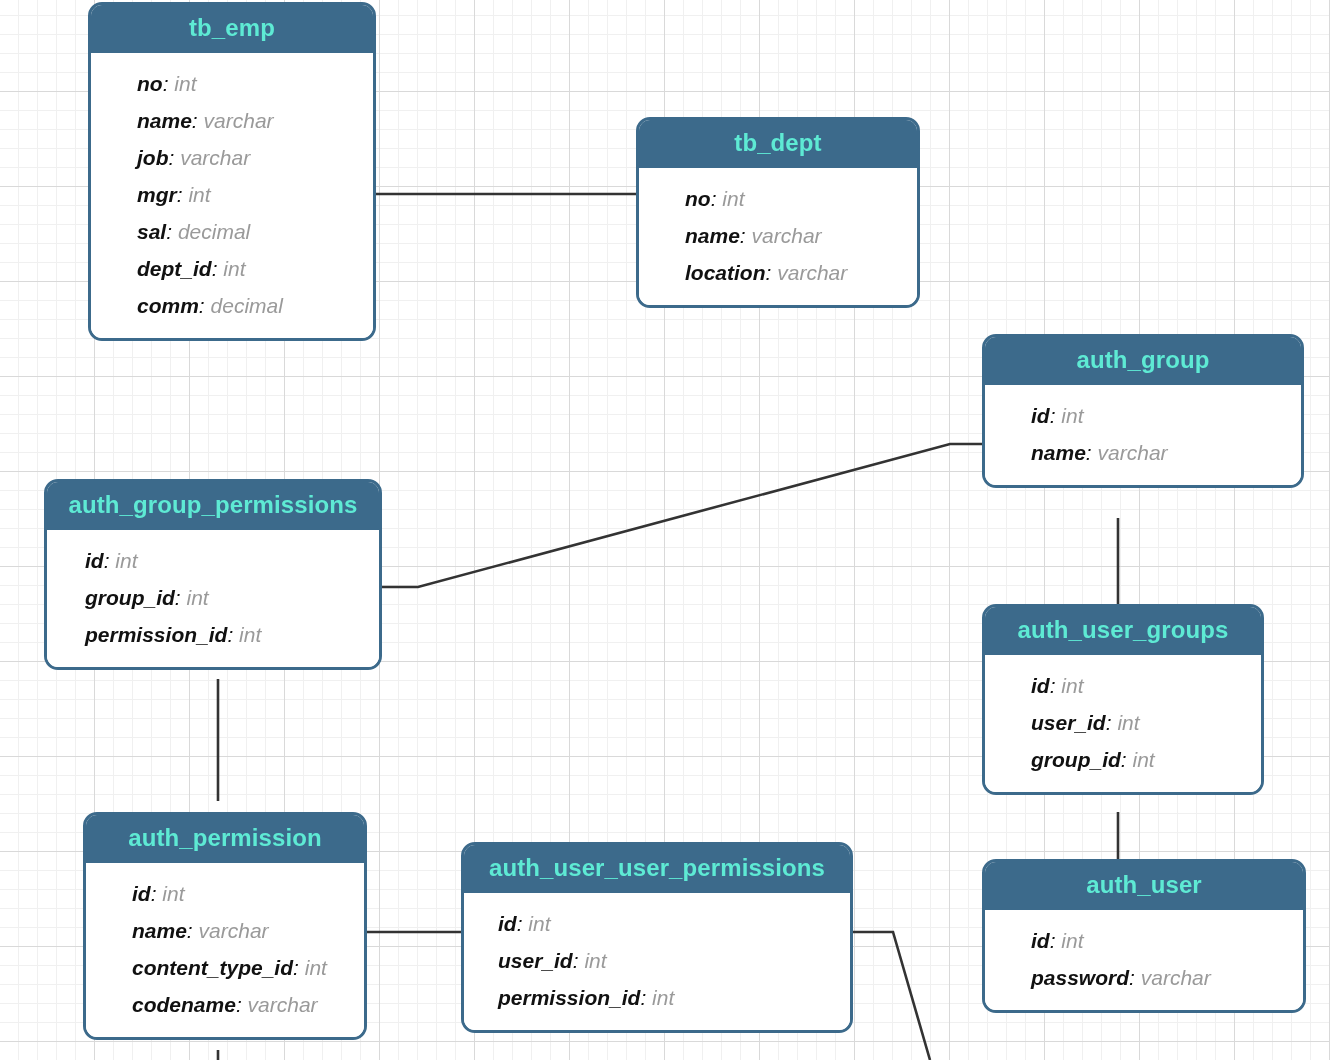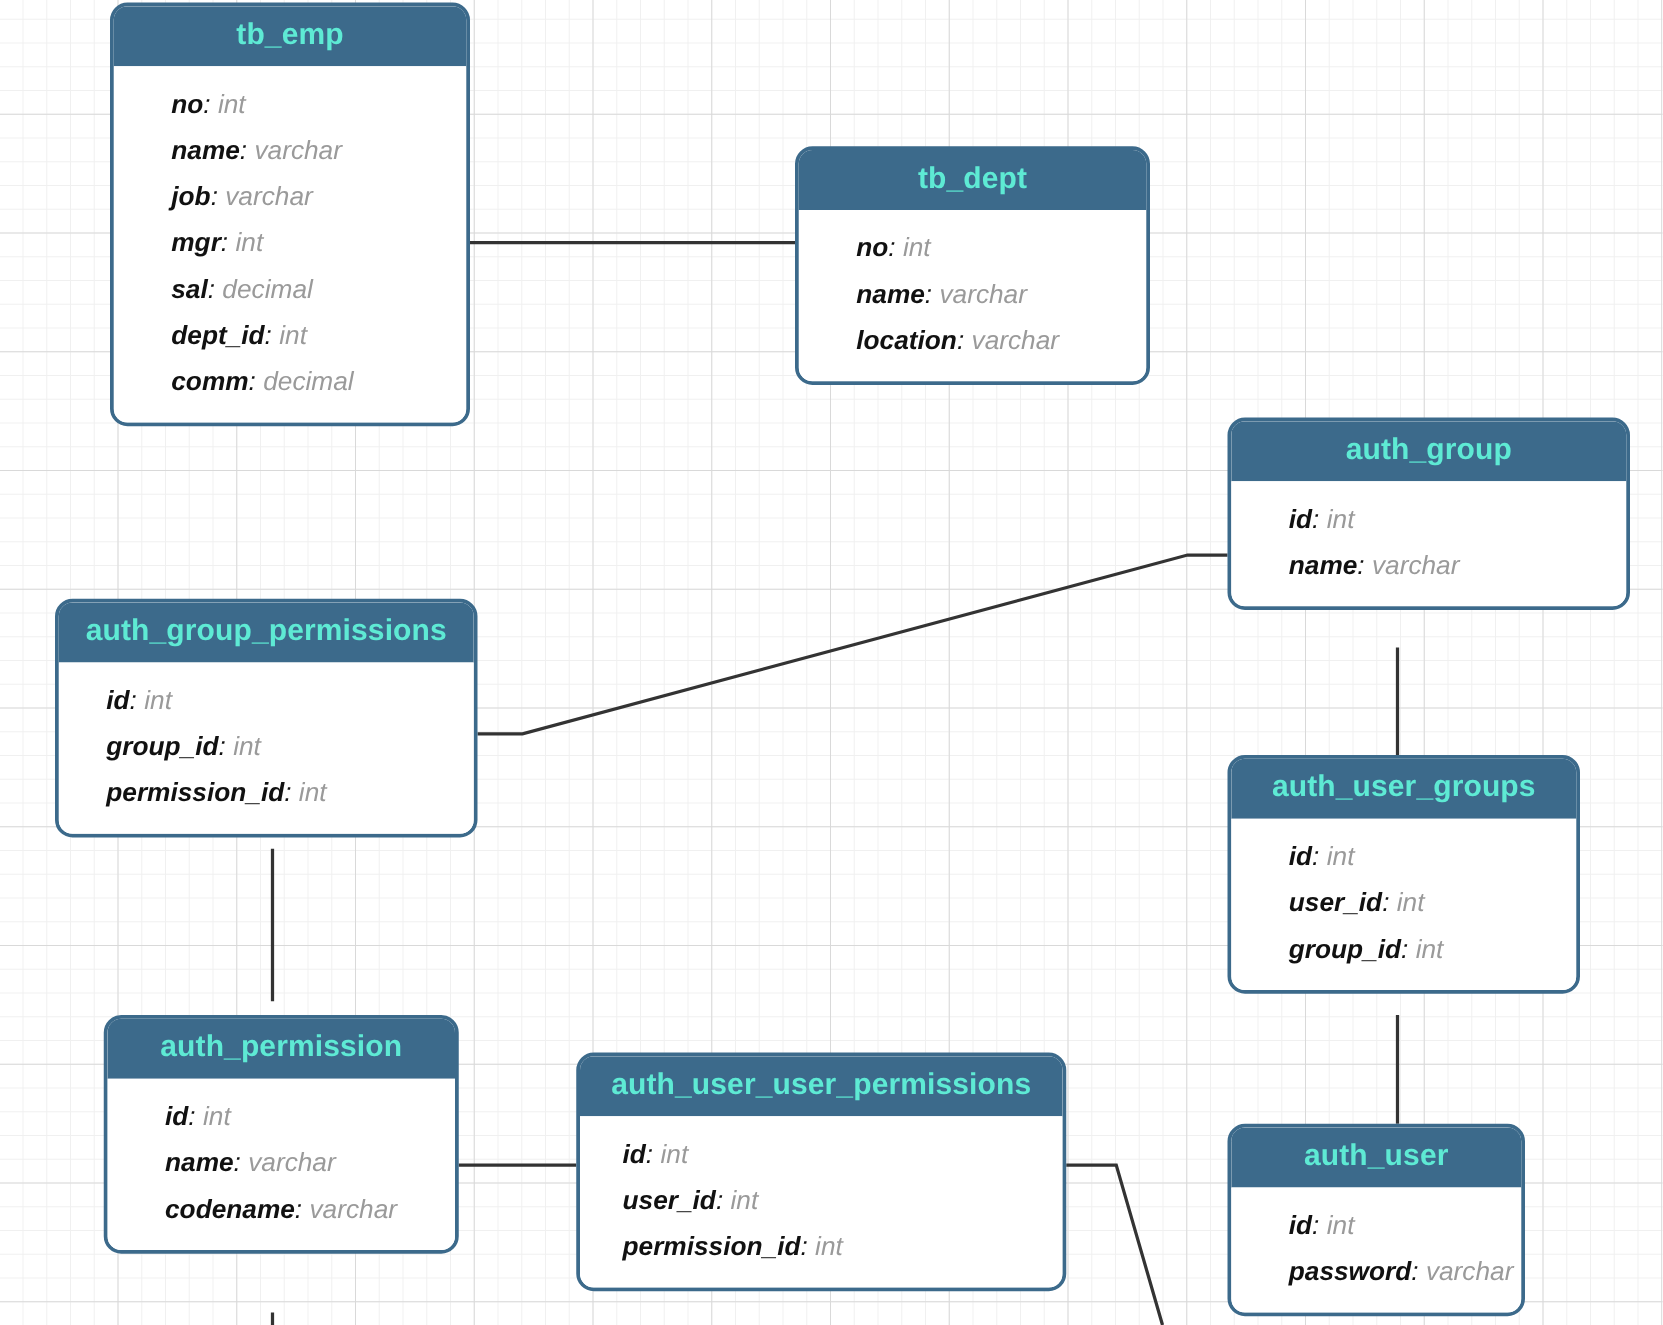--- a/index.html
+++ b/index.html
@@ -117,31 +117,32 @@
         <div class="t-row"><span class="col">id</span><span class="sep">:</span> <span class="typ">int</span></div>
         <div class="t-row"><span class="col">user_id</span><span class="sep">:</span> <span class="typ">int</span></div>
         <div class="t-row"><span class="col">group_id</span><span class="sep">:</span> <span class="typ">int</span></div>
       </div>
     </div>
     <div class="table" style="left: 83px; top: 801px; width: 284px; margin-top: 11px;">
       <div class="t-header">auth_permission</div>
       <div class="t-body">
         <div class="t-row"><span class="col">id</span><span class="sep">:</span> <span class="typ">int</span></div>
         <div class="t-row"><span class="col">name</span><span class="sep">:</span> <span class="typ">varchar</span></div>
+        <div class="t-row"><span class="col">content_type_id</span><span class="sep">:</span> <span class="typ">int</span></div>
         <div class="t-row"><span class="col">codename</span><span class="sep">:</span> <span class="typ">varchar</span></div>
       </div>
     </div>
     <div class="table indent-xs" style="left: 461px; top: 842px; width: 392px;">
       <div class="t-header">auth_user_user_permissions</div>
       <div class="t-body">
         <div class="t-row"><span class="col">id</span><span class="sep">:</span> <span class="typ">int</span></div>
         <div class="t-row"><span class="col">user_id</span><span class="sep">:</span> <span class="typ">int</span></div>
         <div class="t-row"><span class="col">permission_id</span><span class="sep">:</span> <span class="typ">int</span></div>
       </div>
     </div>
-    <div class="table" style="left: 982px; top: 899px; width: 238px;">
+    <div class="table" style="left: 982px; top: 859px; width: 324px;">
       <div class="t-header">auth_user</div>
       <div class="t-body">
         <div class="t-row"><span class="col">id</span><span class="sep">:</span> <span class="typ">int</span></div>
         <div class="t-row"><span class="col">password</span><span class="sep">:</span> <span class="typ">varchar</span></div>
       </div>
     </div>
   </div>
 
 </body></html>

